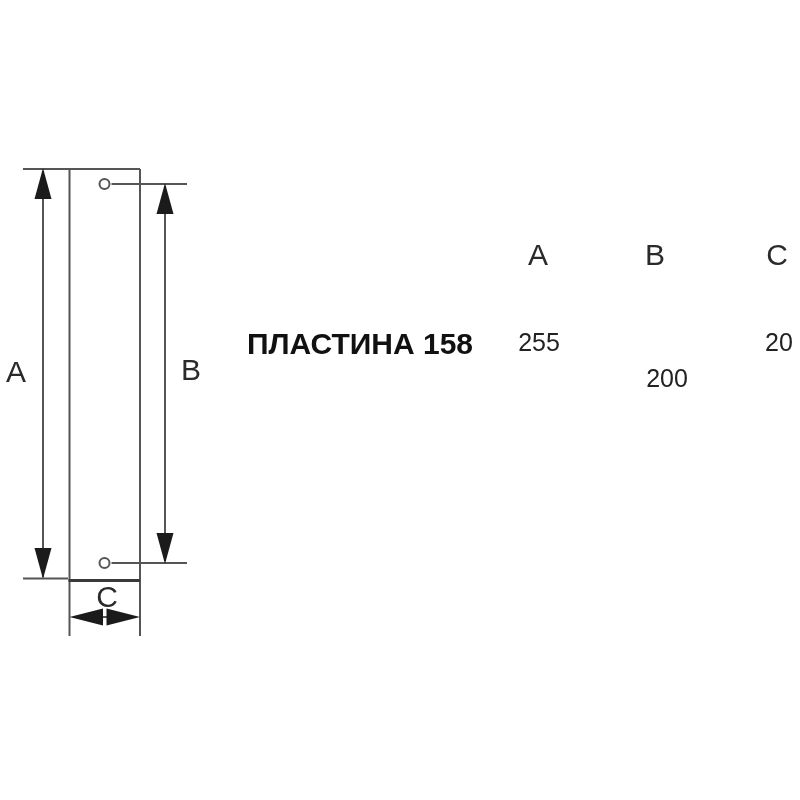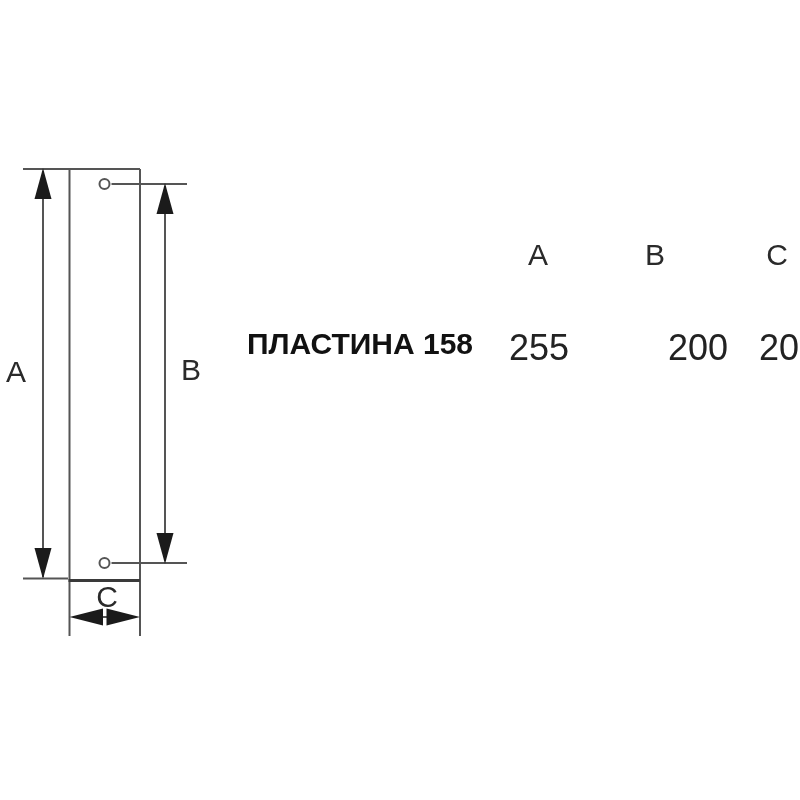--- a/index.html
+++ b/index.html
@@ -46,30 +46,30 @@
     position: absolute;
     top: 240px;
     font-size: 30px;
     color: #2a2a2a;
     transform: translateX(-50%);
     line-height: 1;
   }
   .table-value {
     position: absolute;
     top: 330px;
-    font-size: 36px;
+    font-size: 25px;
     color: #222222;
     transform: translateX(-50%);
     line-height: 1;
   }
   #header-a { left: 538px; }
   #header-b { left: 655px; }
   #header-c { left: 777px; }
   #value-a  { left: 539px; }
-  #value-b  { left: 698px; }
+  #value-b  { left: 667px; margin-top: 36px; }
   #value-c  { left: 779px; }
   #dim-label-a { left: 16px;  top: 357px; }
   #dim-label-b { left: 191px; top: 355px; }
   #dim-label-c { left: 107px; top: 582px; }
 </style>
 </head>
 <body>
 
 <div id="stage">
 

